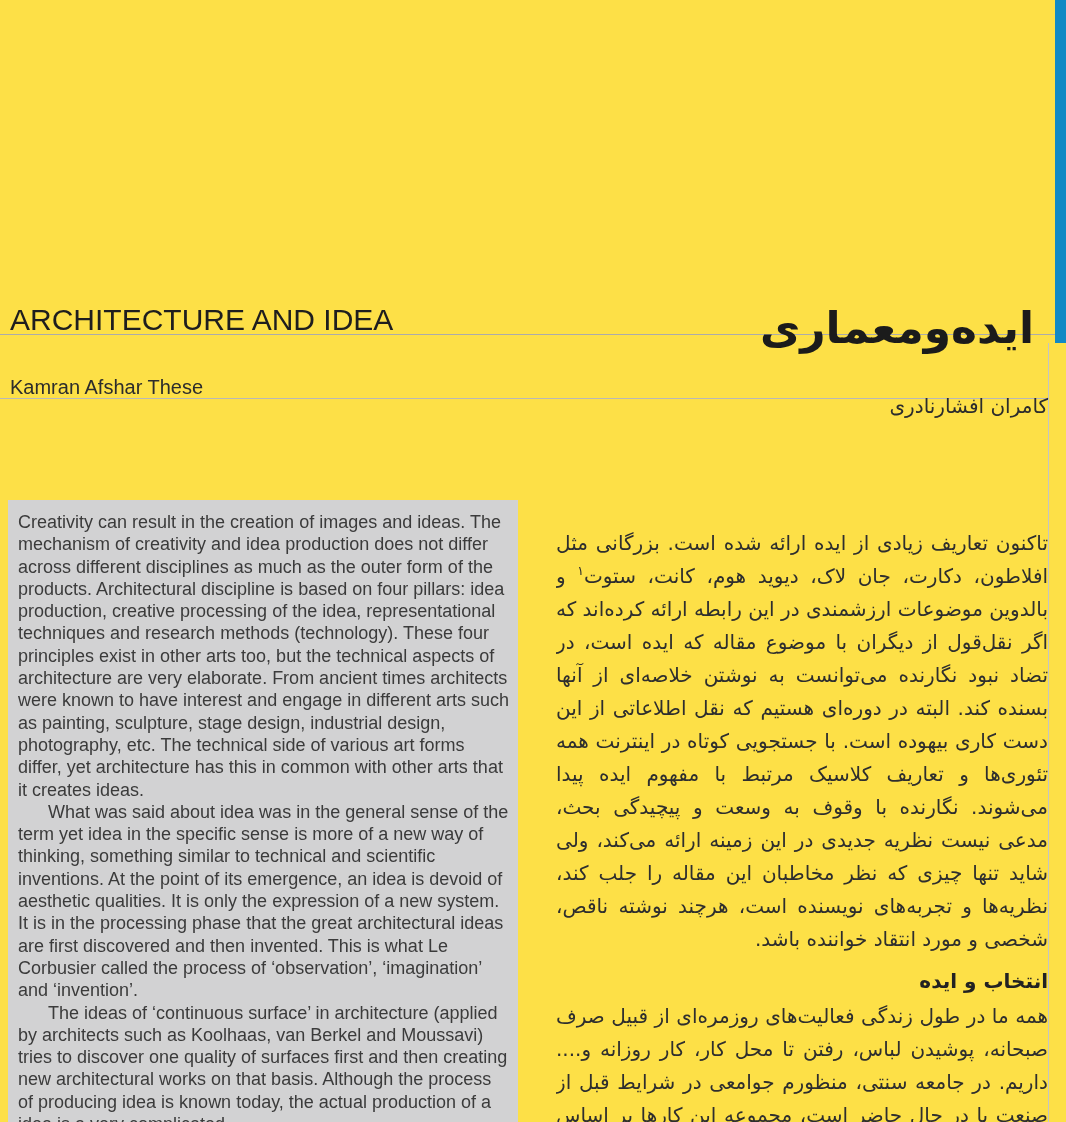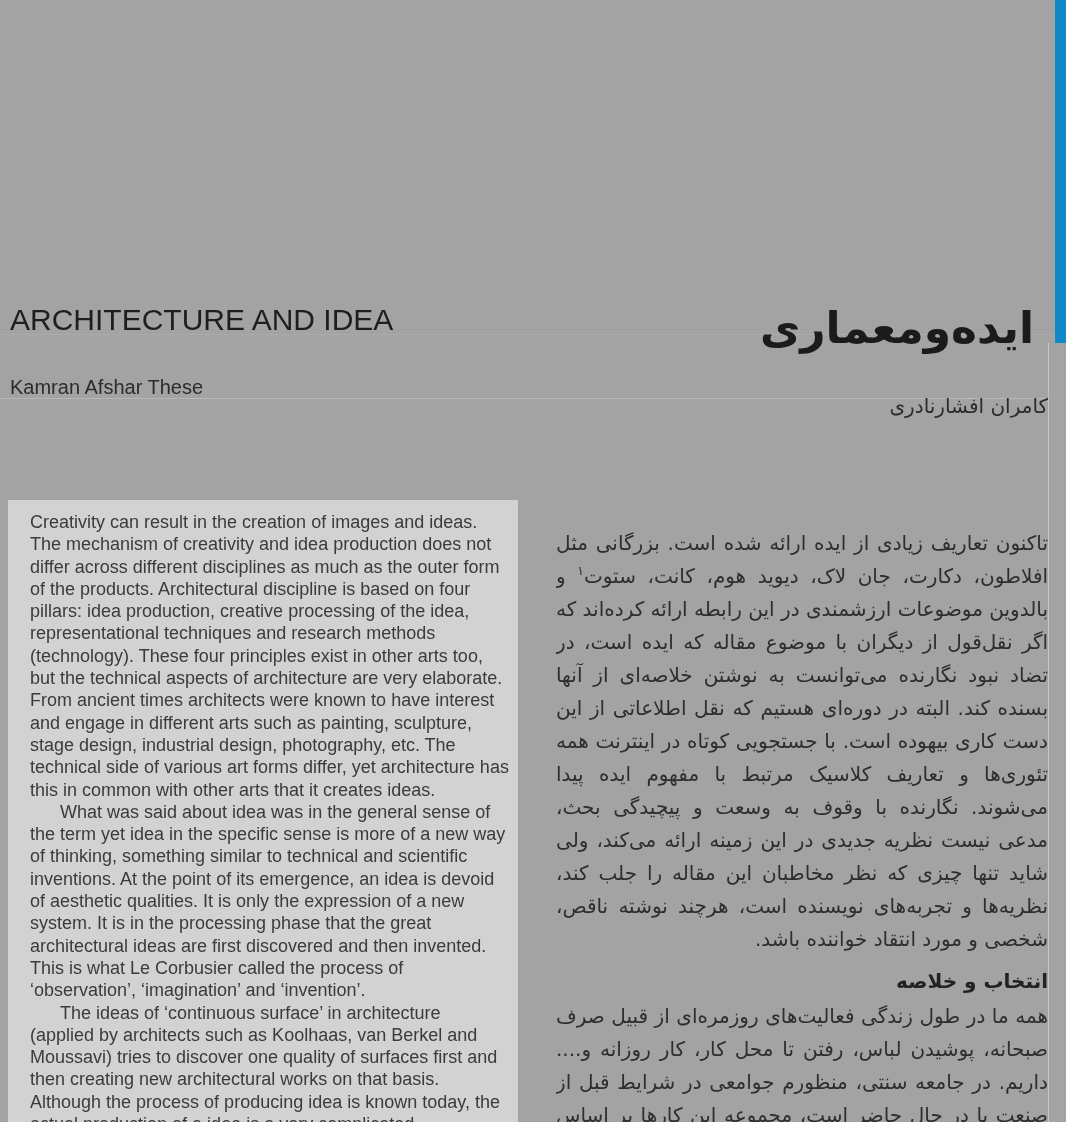--- a/index.html
+++ b/index.html
@@ -1,18 +1,18 @@
 <!DOCTYPE html>
 <html style="--accent: #1189c4; --box: #d2d2d3; --rule: #ababab;"><head>
 <meta charset="utf-8">
 <style>
   html,body { margin:0; padding:0; background:#ffffff; }
   .page {
     position:relative; width:1066px; height:1122px; overflow:hidden;
-    background:#a3a3a3; font-family:"Liberation Sans", sans-serif;
+    background:#fde047; font-family:"Liberation Sans", sans-serif;
   }
   
   .accent-bar { position:absolute; left:1055px; top:0; width:11px; height:343px; background:var(--accent,#1189c4); z-index:3; }
   
   .rule { position:absolute; height:1px; background:var(--rule,#ababab); z-index:1; }
   .rule-title { left:0; top:334px; width:1066px; }
   .rule-author { left:0; top:398px; width:1049px; background:#b8b8b8; }
   
   .vrule { position:absolute; left:1048px; top:343px; width:1px; height:779px; background:#c4c4c4; }
 
@@ -28,21 +28,21 @@
   }
   .author-en { position:absolute; left:10px; top:376px; font-size:20px; color:#2c2c2c; z-index:2; }
   .author-fa {
     position:absolute; right:18px; top:372px; direction:rtl;
     font-family:"DejaVu Sans", sans-serif; font-size:20px; color:#2c2c2c; z-index:2;margin-top:22px;
   }
 
   
   .col-en {
     position:absolute; left:8px; top:500px; width:510px; height:622px;
-    box-sizing:border-box; padding:11px 9px 0 22px;
+    box-sizing:border-box; padding:11px 9px 0 10px;
     background:var(--box,#d2d2d3); color:#3b3b3b;
     font-size:18px; line-height:22.3px; overflow:hidden;
   }
   .col-en p { margin:0; }
   .col-en p.indent { text-indent:30px; }
 
   
   .col-fa {
     position:absolute; right:18px; top:503px; width:492px; height:619px;
     direction:rtl; text-align:justify; overflow:hidden;
@@ -69,20 +69,20 @@
   <div class="rule rule-author"></div>
 
   <div class="col-en">
     <p>Creativity can result in the creation of images and ideas. The mechanism of creativity and idea production does not differ across different disciplines as much as the outer form of the products. Architectural discipline is based on four pillars: idea production, creative processing of the idea, representational techniques and research methods (technology). These four principles exist in other arts too, but the technical aspects of architecture are very elaborate. From ancient times architects were known to have interest and engage in different arts such as painting, sculpture, stage design, industrial design, photography, etc. The technical side of various art forms differ, yet architecture has this in common with other arts that it creates ideas.</p>
     <p class="indent">What was said about idea was in the general sense of the term yet idea in the specific sense is more of a new way of thinking, something similar to technical and scientific inventions. At the point of its emergence, an idea is devoid of aesthetic qualities. It is only the expression of a new system. It is in the processing phase that the great architectural ideas are first discovered and then invented. This is what Le Corbusier called the process of ‘observation’, ‘imagination’ and ‘invention’.</p>
     <p class="indent">The ideas of ‘continuous surface’ in architecture (applied by architects such as Koolhaas, van Berkel and Moussavi) tries to discover one quality of surfaces first and then creating new architectural works on that basis. Although the process of producing idea is known today, the actual production of a idea is a very complicated</p>
   </div>
 
   <div class="col-fa" lang="fa" dir="rtl">
     <p class="lead"><span>تاکنون تعاریف زیادی از ایده ارائه شده است. بزرگانی مثل افلاطون، دکارت، جان لاک، دیوید هوم، کانت، ستوت</span><sup>۱</sup><span> و بالدوین موضوعات ارزشمندی در این رابطه ارائه کرده‌اند که اگر نقل‌قول از دیگران با موضوع مقاله که ایده است، در تضاد نبود نگارنده می‌توانست به نوشتن خلاصه‌ای از آنها بسنده کند. البته در دوره‌ای هستیم که نقل اطلاعاتی از این دست کاری بیهوده است. با جستجویی کوتاه در اینترنت همه تئوری‌ها و تعاریف کلاسیک مرتبط با مفهوم ایده پیدا می‌شوند. نگارنده با وقوف به وسعت و پیچیدگی بحث، مدعی نیست نظریه جدیدی در این زمینه ارائه می‌کند، ولی شاید تنها چیزی که نظر مخاطبان این مقاله را جلب کند، نظریه‌ها و تجربه‌های نویسنده است، هرچند نوشته ناقص، شخصی و مورد انتقاد خواننده باشد.</span></p>
-    <h2 class="fa-heading">انتخاب و خلاصه</h2>
+    <h2 class="fa-heading">انتخاب و ایده</h2>
     <p>همه ما در طول زندگی فعالیت‌های روزمره‌ای از قبیل صرف صبحانه، پوشیدن لباس، رفتن تا محل کار، کار روزانه و.... داریم. در جامعه سنتی، منظورم جوامعی در شرایط قبل از صنعت یا در حال حاضر است، مجموعه این کارها بر اساس عادت و رسم انجام می‌شد و افراد مجبور نبوده‌اند برای امور روزمره طرحی بیندیشند.</p>
 
   </div>
 
   <div class="vrule"></div>
 
 </div>
 
 </body></html>

